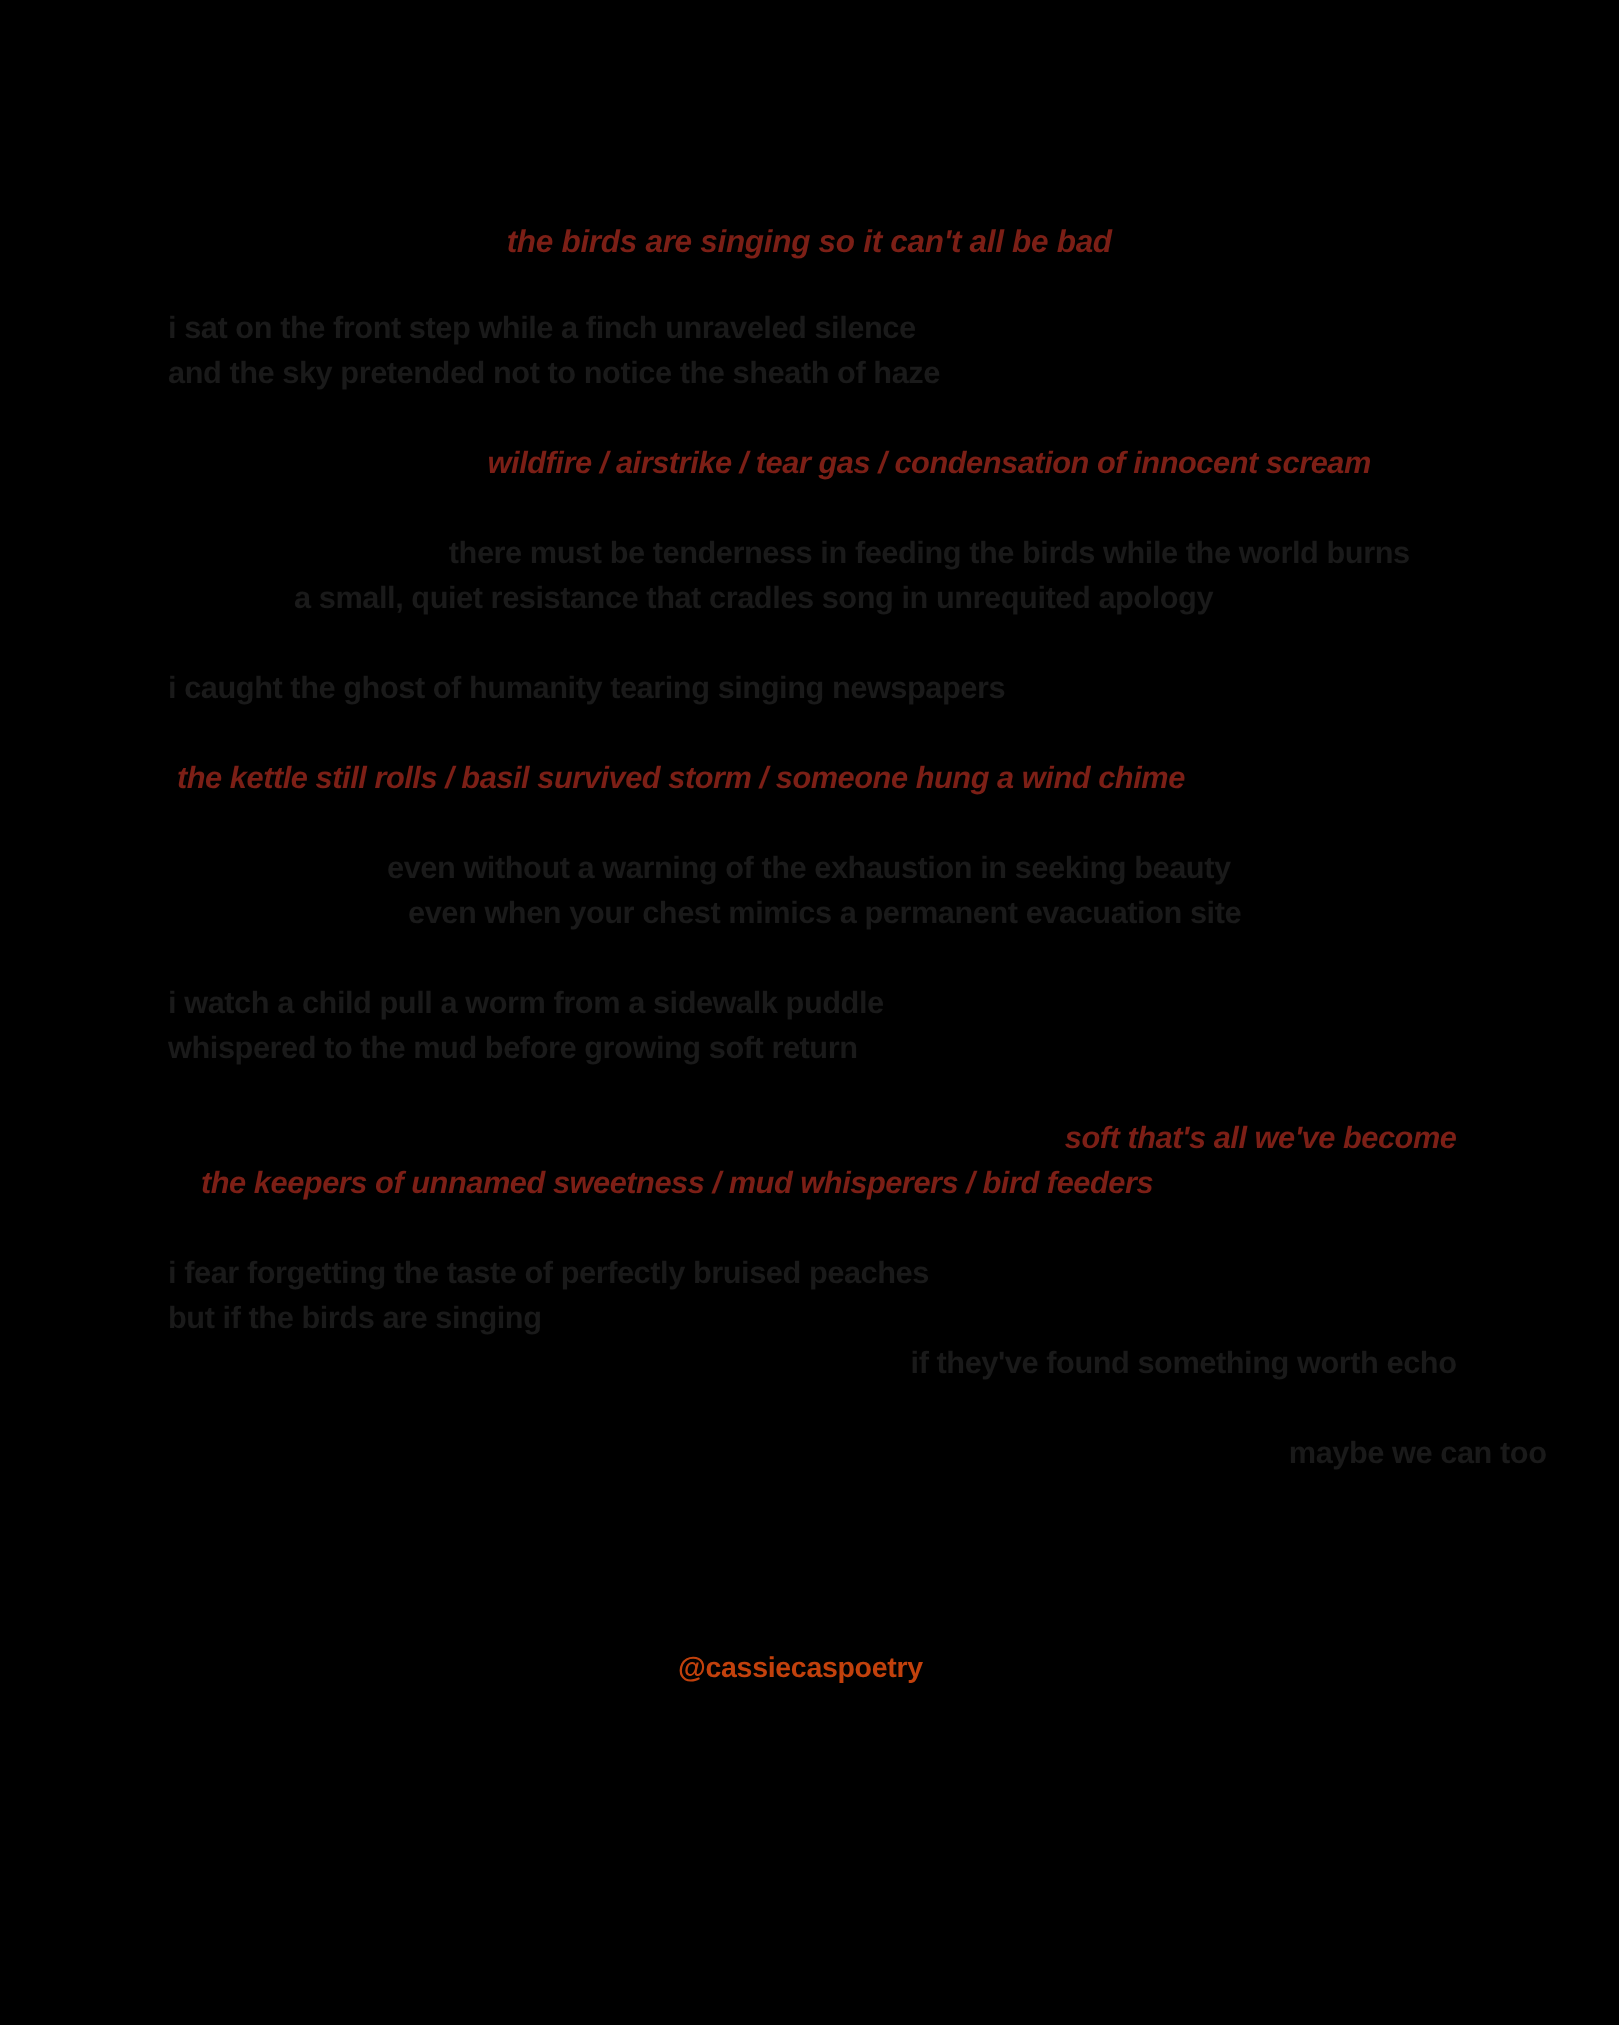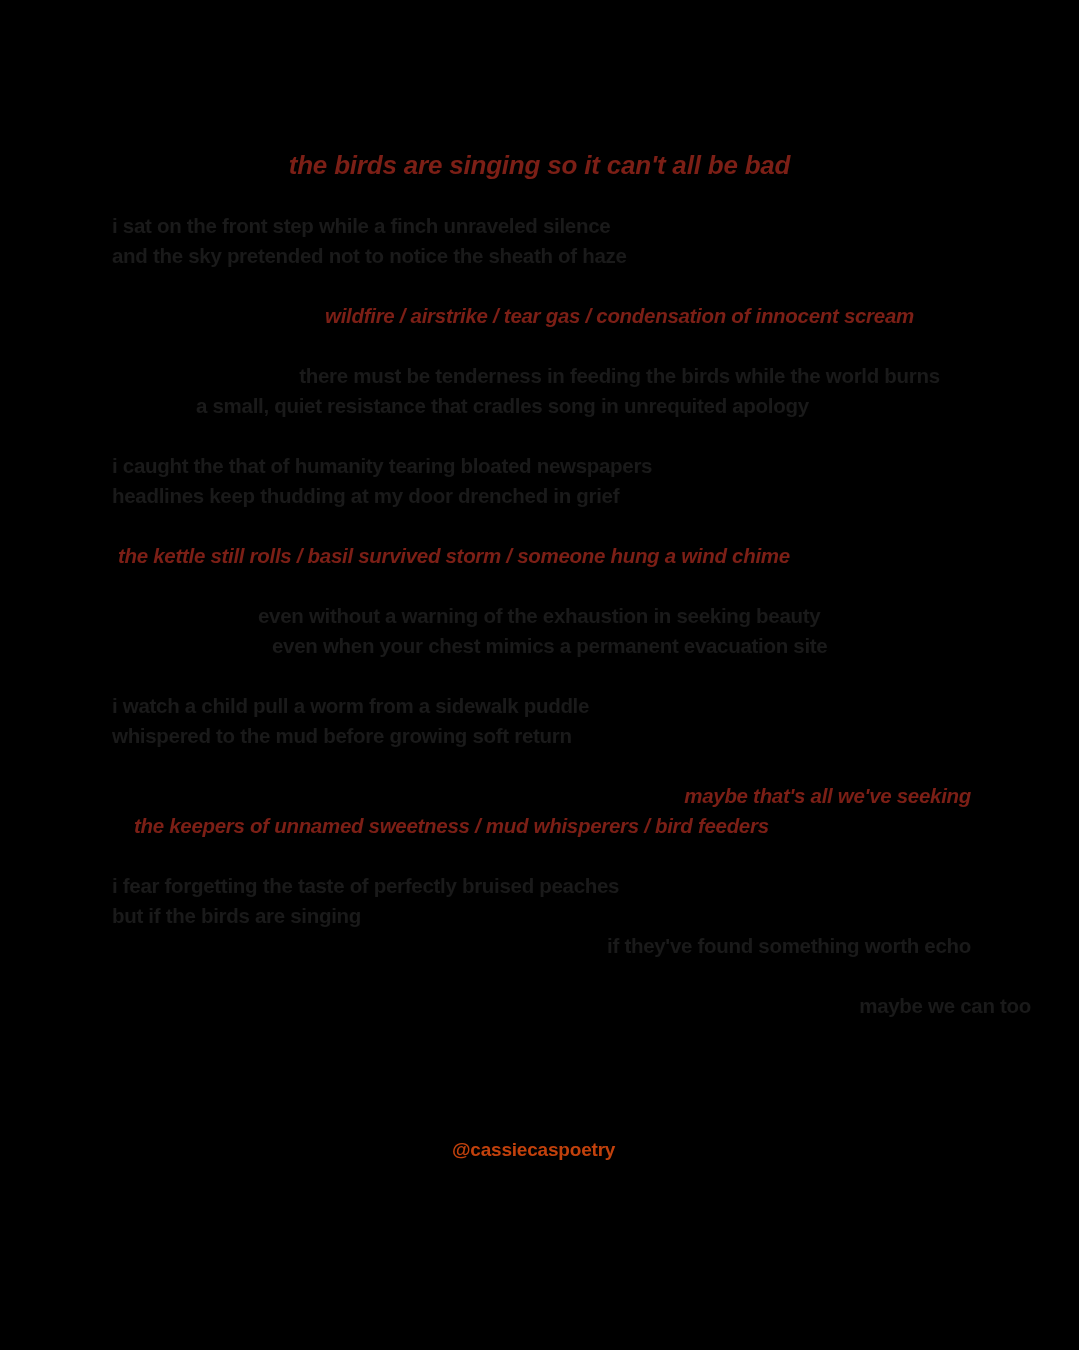--- a/index.html
+++ b/index.html
@@ -26,21 +26,21 @@
     left: 0;
     top: 0;
     width: 1079px;
   }
   .title {
     margin-top: 150px;
     text-align: center;
     color: #7c1f16;
     font-weight: bold;
     font-style: italic;
-    font-size: 26px;
+    font-size: 21px;
     letter-spacing: -0.2px;
   }
   .stanza {
     margin-top: 30px;
   }
   .line {
     color: #1a1a1a;
     font-weight: bold;
     font-size: 20.5px;
     line-height: 30px;
@@ -87,36 +87,35 @@
           <div class="line pad-l-110">and the sky pretended not to notice the sheath of haze</div>
         </div>
         <div class="stanza">
           <div class="line red pad-l-160">wildfire / airstrike / tear gas / condensation of innocent scream</div>
         </div>
         <div class="stanza">
           <div class="line pad-l-160">there must be tenderness in feeding the birds while the world burns</div>
           <div class="line pad-l-196">a small, quiet resistance that cradles song in unrequited apology</div>
         </div>
         <div class="stanza">
-          <div class="line pad-l-110">i caught the that of humanity tearing bloated newspapers</div>
-          <div class="line pad-l-110">headlines keep thudding at my door drenched in grief</div>
+          <div class="line pad-l-110">i caught the ghost of humanity tearing singing newspapers</div>
         </div>
         <div class="stanza">
           <div class="line red pad-l-118">the kettle still rolls / basil survived storm / someone hung a wind chime</div>
         </div>
         <div class="stanza">
           <div class="line pad-l-258">even without a warning of the exhaustion in seeking beauty</div>
           <div class="line pad-l-272">even when your chest mimics a permanent evacuation site</div>
         </div>
         <div class="stanza">
           <div class="line pad-l-110">i watch a child pull a worm from a sidewalk puddle</div>
           <div class="line pad-l-110">whispered to the mud before growing soft return</div>
         </div>
         <div class="stanza">
-          <div class="line red right-al">maybe that's all we've seeking</div>
+          <div class="line red right-al">soft that's all we've become</div>
           <div class="line red pad-l-134">the keepers of unnamed sweetness / mud whisperers / bird feeders</div>
         </div>
         <div class="stanza">
           <div class="line pad-l-110">i fear forgetting the taste of perfectly bruised peaches</div>
           <div class="line pad-l-110">but if the birds are singing</div>
           <div class="line right-al">if they've found something worth echo</div>
         </div>
         <div class="stanza">
           <div class="line right-al-2">maybe we can too</div>
         </div>

